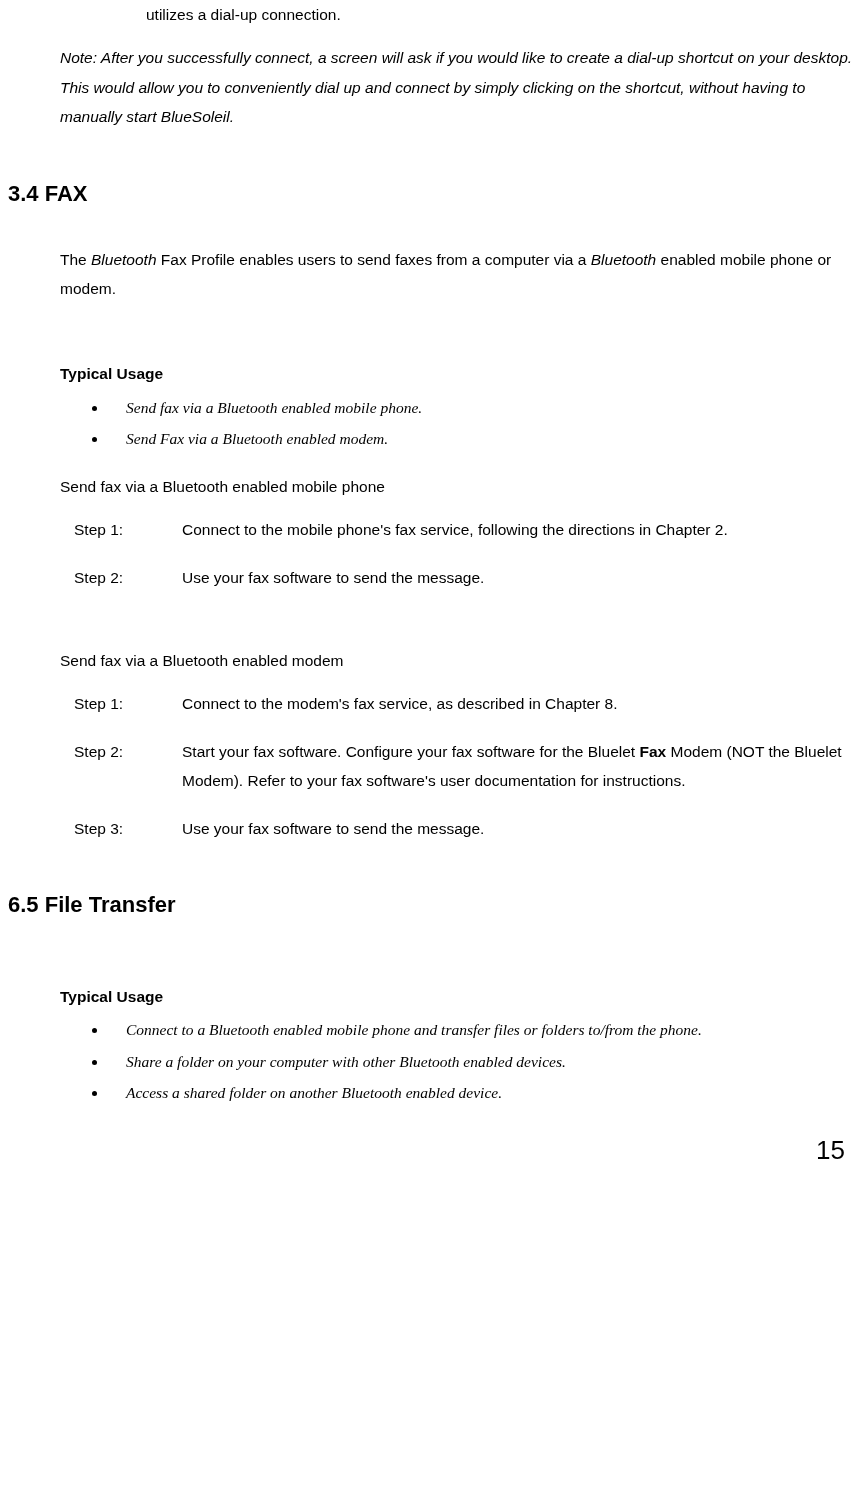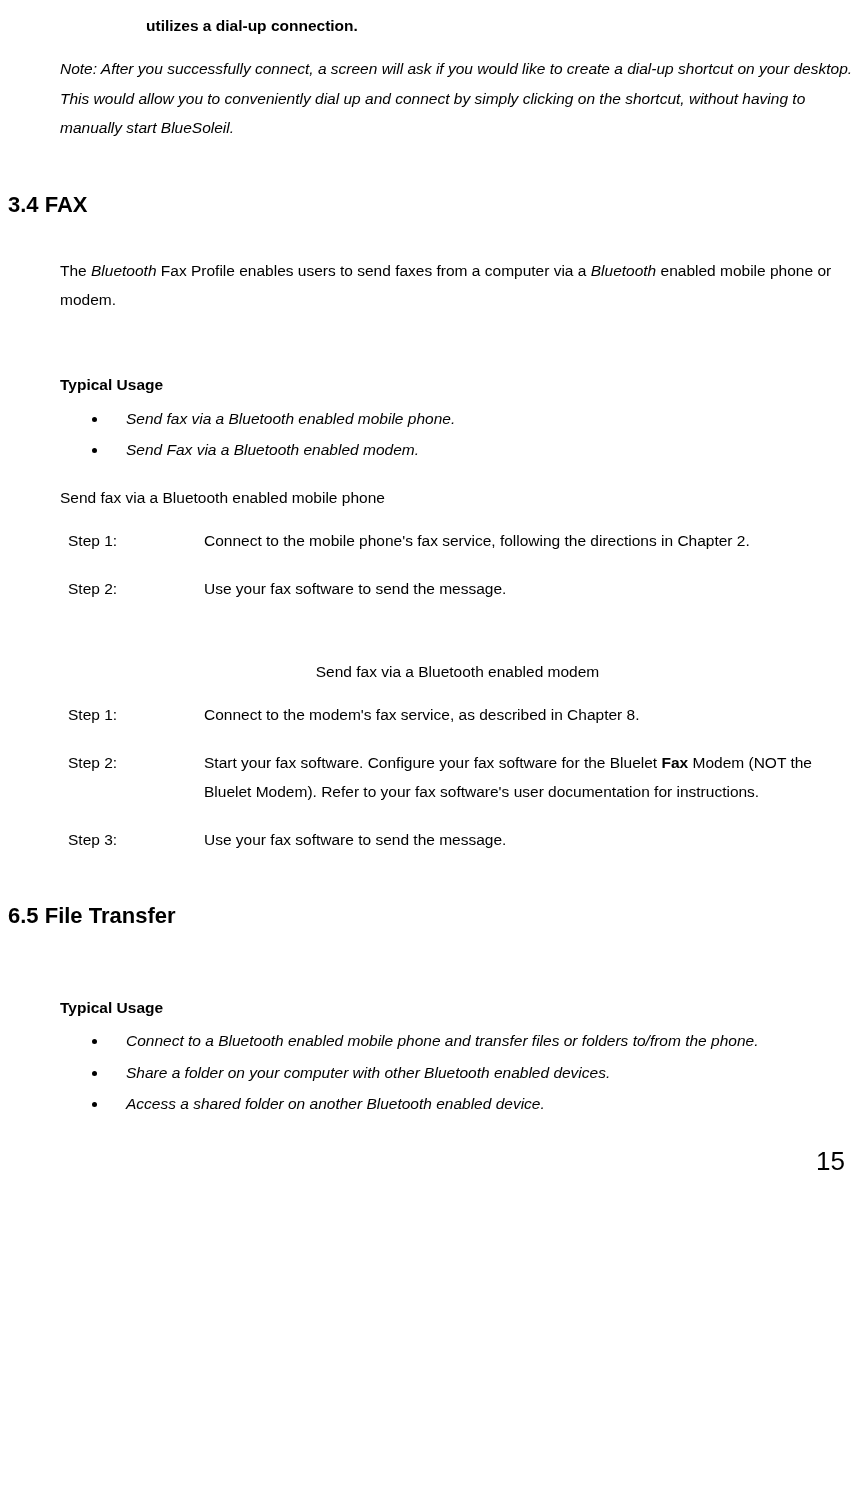--- a/index.html
+++ b/index.html
@@ -14,22 +14,21 @@
   }
   .page {
     padding: 0 8px 0 8px;
   }
   .indent-body {
     margin-left: 52px;
     margin-right: 0;
   }
   .continuation {
     margin-left: 138px;
-    margin-top: 11px;
-    font-weight: bold;
+    margin-top: 0;
   }
   .note-block {
     font-style: italic;
     margin-top: 14px;
     margin-bottom: 30px;
   }
   .note-label {
     font-weight: normal;
     font-style: italic;
   }
@@ -43,44 +42,43 @@
   }
   .subheading {
     font-weight: bold;
     margin-top: 56px;
     margin-bottom: 4px;
   }
   ul.usage-list {
     margin: 0 0 18px 0;
     padding-left: 48px;
     font-style: italic;
+    font-family: Liberation Serif, serif;
   }
   ul.usage-list li {
     padding-left: 18px;
     margin-bottom: 2px;
   }
   .scenario-title {
     margin-bottom: 14px;
   }
   .step-row {
     display: flex;
-    margin-left: 8px;
+    margin-left: 14px;
     margin-bottom: 18px;
-    gap: 28px;
   }
   .step-label {
     width: 108px;
     flex-shrink: 0;
   }
   .step-text {
     flex: 1;
   }
   .modem-scenario {
     margin-top: 54px;
-    text-align: center;
   }
   .page-number {
     text-align: right;
     font-size: 26px;
     margin-top: 10px;
     margin-right: 10px;
   }
   .ft-heading {
     margin-top: 80px;
   }

